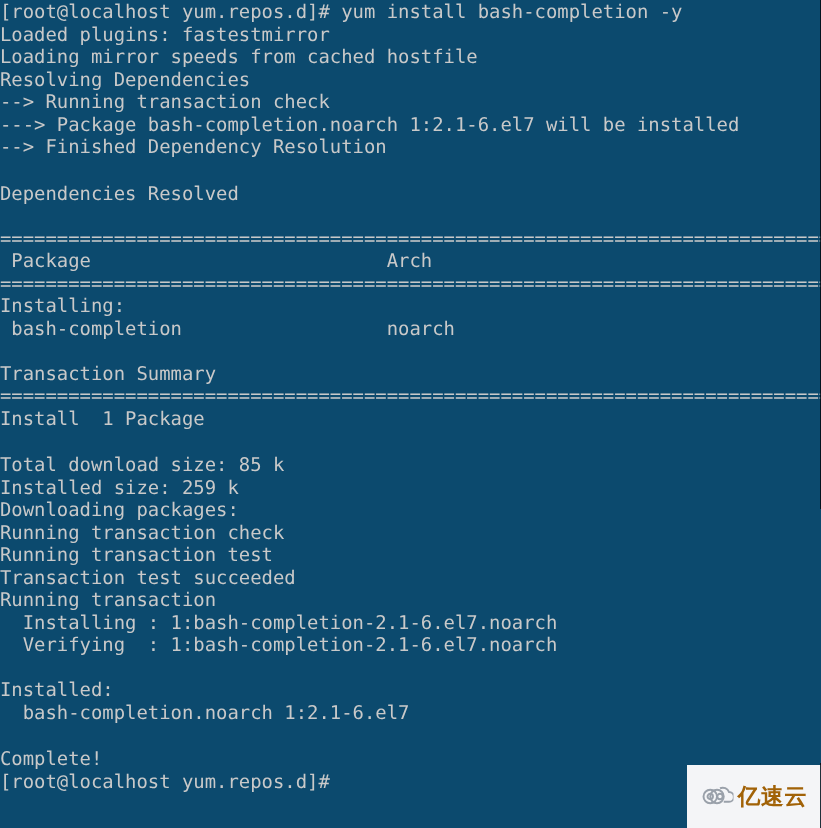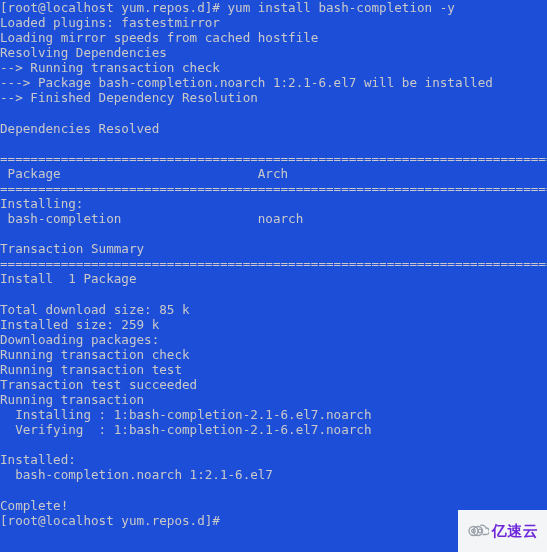--- a/index.html
+++ b/index.html
@@ -13,21 +13,21 @@
     height: 552px;
     background: #000000;
     overflow: hidden;
   }
   #terminal {
     position: absolute;
     left: 0;
     top: 0;
     width: 547px;
     height: 552px;
-    background: #1d4ed8;
+    background: #0c4a6e;
     font-family: "DejaVu Sans Mono", "Liberation Mono", monospace;
     font-size: 12.6px;
     line-height: 15.08px;
     letter-spacing: 0px;
     color: #c9c9c9;
     white-space: pre;
     overflow: hidden;
   }
   .tline {
     display: block;
@@ -58,21 +58,21 @@
   #watermark .wm-logo {
     display: block;
     width: 22px;
     height: 16px;
     flex: 0 0 auto;
   }
   #watermark .wm-text {
     font-family: "DejaVu Sans", "Liberation Sans", sans-serif;
     font-size: 15px;
     font-weight: 700;
-    color: #6d28d9;
+    color: #a16207;
     letter-spacing: 0.5px;
     line-height: 1;
   }
 </style>
 </head>
 <body>
 
 <div id="screen">
 
   <div id="terminal"><span class="tline">[root@localhost yum.repos.d]# yum install bash-completion -y</span><span class="tline">Loaded plugins: fastestmirror</span><span class="tline">Loading mirror speeds from cached hostfile</span><span class="tline">Resolving Dependencies</span><span class="tline">--&gt; Running transaction check</span><span class="tline">---&gt; Package bash-completion.noarch 1:2.1-6.el7 will be installed</span><span class="tline">--&gt; Finished Dependency Resolution</span><span class="tline blank">&nbsp;</span><span class="tline">Dependencies Resolved</span><span class="tline blank">&nbsp;</span><span class="tline">================================================================================</span><span class="tline"> Package                          Arch</span><span class="tline">================================================================================</span><span class="tline">Installing:</span><span class="tline"> bash-completion                  noarch</span><span class="tline blank">&nbsp;</span><span class="tline">Transaction Summary</span><span class="tline">================================================================================</span><span class="tline">Install  1 Package</span><span class="tline blank">&nbsp;</span><span class="tline">Total download size: 85 k</span><span class="tline">Installed size: 259 k</span><span class="tline">Downloading packages:</span><span class="tline">Running transaction check</span><span class="tline">Running transaction test</span><span class="tline">Transaction test succeeded</span><span class="tline">Running transaction</span><span class="tline">  Installing : 1:bash-completion-2.1-6.el7.noarch</span><span class="tline">  Verifying  : 1:bash-completion-2.1-6.el7.noarch</span><span class="tline blank">&nbsp;</span><span class="tline">Installed:</span><span class="tline">  bash-completion.noarch 1:2.1-6.el7</span><span class="tline blank">&nbsp;</span><span class="tline">Complete!</span><span class="tline">[root@localhost yum.repos.d]#</span></div>

